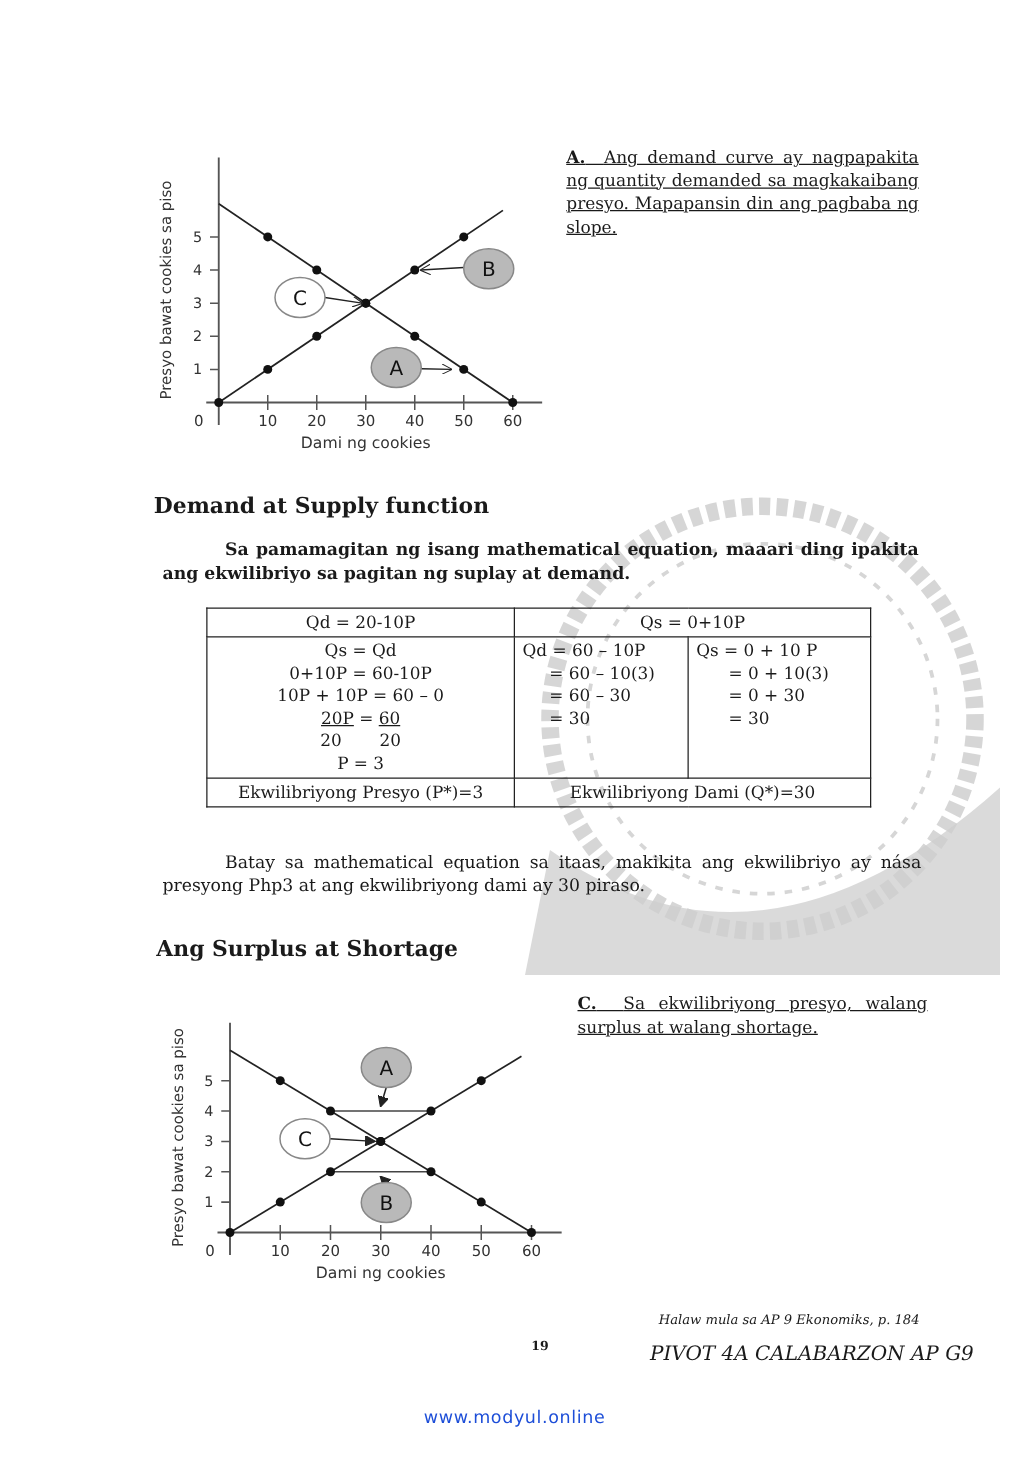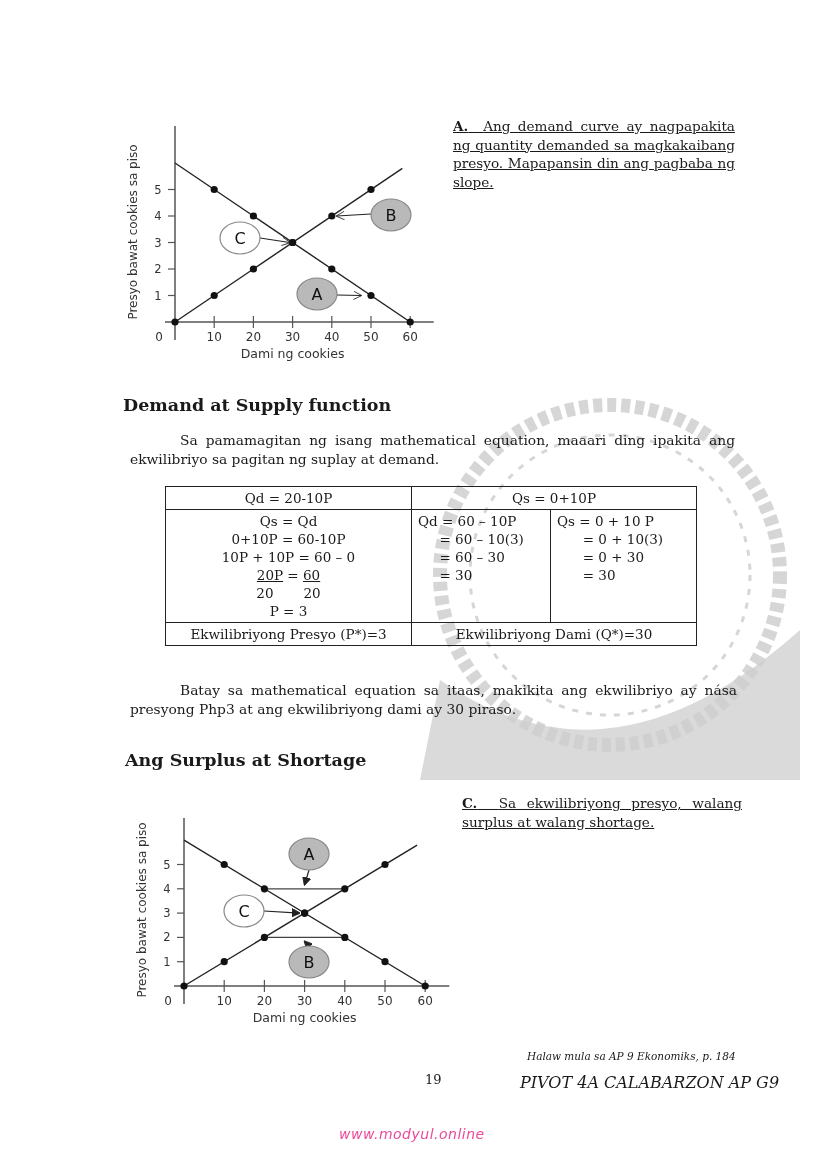--- a/index.html
+++ b/index.html
@@ -10,23 +10,23 @@
   .side-text p { margin:0 0 17px 0;text-decoration:underline; }
   .side-text b { font-weight:bold; }
   .h2 { position:absolute; font-family:"DejaVu Serif", serif; font-weight:bold; font-size:17.5px; }
   .para { position:absolute; font-family:"DejaVu Serif", serif; font-size:13.8px; line-height:18.5px; text-align:justify; text-align-last:left; }
   table.eq { position:absolute; left:165px; top:486px; width:532px; border-collapse:collapse; font-family:"DejaVu Serif", serif; font-size:13.5px; }
   table.eq td { border:1.6px solid #222; padding:2px 6px; vertical-align:top; line-height:18px; }
   table.eq td.c { text-align:center; }
   .ln { display:block; white-space:pre; }
   .u { text-decoration:underline; }
   .footer-src { position:absolute; left:527px; top:1050px; font-family:"DejaVu Serif", serif; font-style:italic; font-size:10.5px; }
-  .footer-page { position:absolute; left:425px; top:1072px; font-size:13px; }
+  .footer-page { position:absolute; left:425px; top:1072px; font-size:10px;font-weight:bold; }
   .footer-pivot { position:absolute; left:520px; top:1073px; font-style:italic; font-size:16px; }
-  .site { position:absolute; left:339px; top:1126px; font-family:"DejaVu Sans", sans-serif; font-size:14px; color:#ec4899; letter-spacing:0.5px;font-style:italic; }
+  .site { position:absolute; left:339px; top:1126px; font-family:"DejaVu Sans", sans-serif; font-size:14px; color:#1d4ed8; letter-spacing:0.5px; }
   svg text { font-family:"DejaVu Sans", sans-serif; }
 </style>
 </head>
 <body>
 
 <svg class="watermark" viewBox="0 0 420 400">
   <g fill="none" stroke="#cfcfcf" stroke-width="14" stroke-dasharray="9 5" opacity="0.85">
     <circle cx="230" cy="195" r="170"></circle>
   </g>
   <g fill="none" stroke="#d6d6d6" stroke-width="3" stroke-dasharray="6 8">
@@ -92,21 +92,21 @@
     <ellipse cx="115" cy="120" rx="20" ry="16" fill="#ffffff" stroke="#888" stroke-width="1.2"></ellipse>
     <text x="115" y="126" font-size="16" text-anchor="middle" fill="#111">C</text>
   </svg>
 
 <div class="side-text" style="left:453px;top:117px;width:282px;">
   <p><b>A.</b>&nbsp; <span>Ang demand curve ay nagpapakita ng quantity demanded sa magkakaibang presyo. Mapapansin din ang pagbaba ng slope.</span></p>
 </div>
 
 <div class="h2" style="left:123px;top:395px;">Demand at Supply function</div>
 
-<div class="para" style="left:130px;top:431px;width:605px;text-indent:50px;">Sa pamamagitan ng isang mathematical equation, maaari ding ipakita ang ekwilibriyo sa pagitan ng suplay at demand.</div>
+<div class="para" style="left:130px;top:431px;width:605px;text-indent:50px;font-weight:bold;">Sa pamamagitan ng isang mathematical equation, maaari ding ipakita ang ekwilibriyo sa pagitan ng suplay at demand.</div>
 
 <table class="eq">
   <tbody>
       <tr>
     <td class="c" style="width:233px;">Qd = 20-10P</td>
     <td class="c" colspan="2">Qs = 0+10P</td>
   </tr>
   <tr style="height:104px;">
     <td class="c">
       <span class="ln">Qs = Qd</span>

